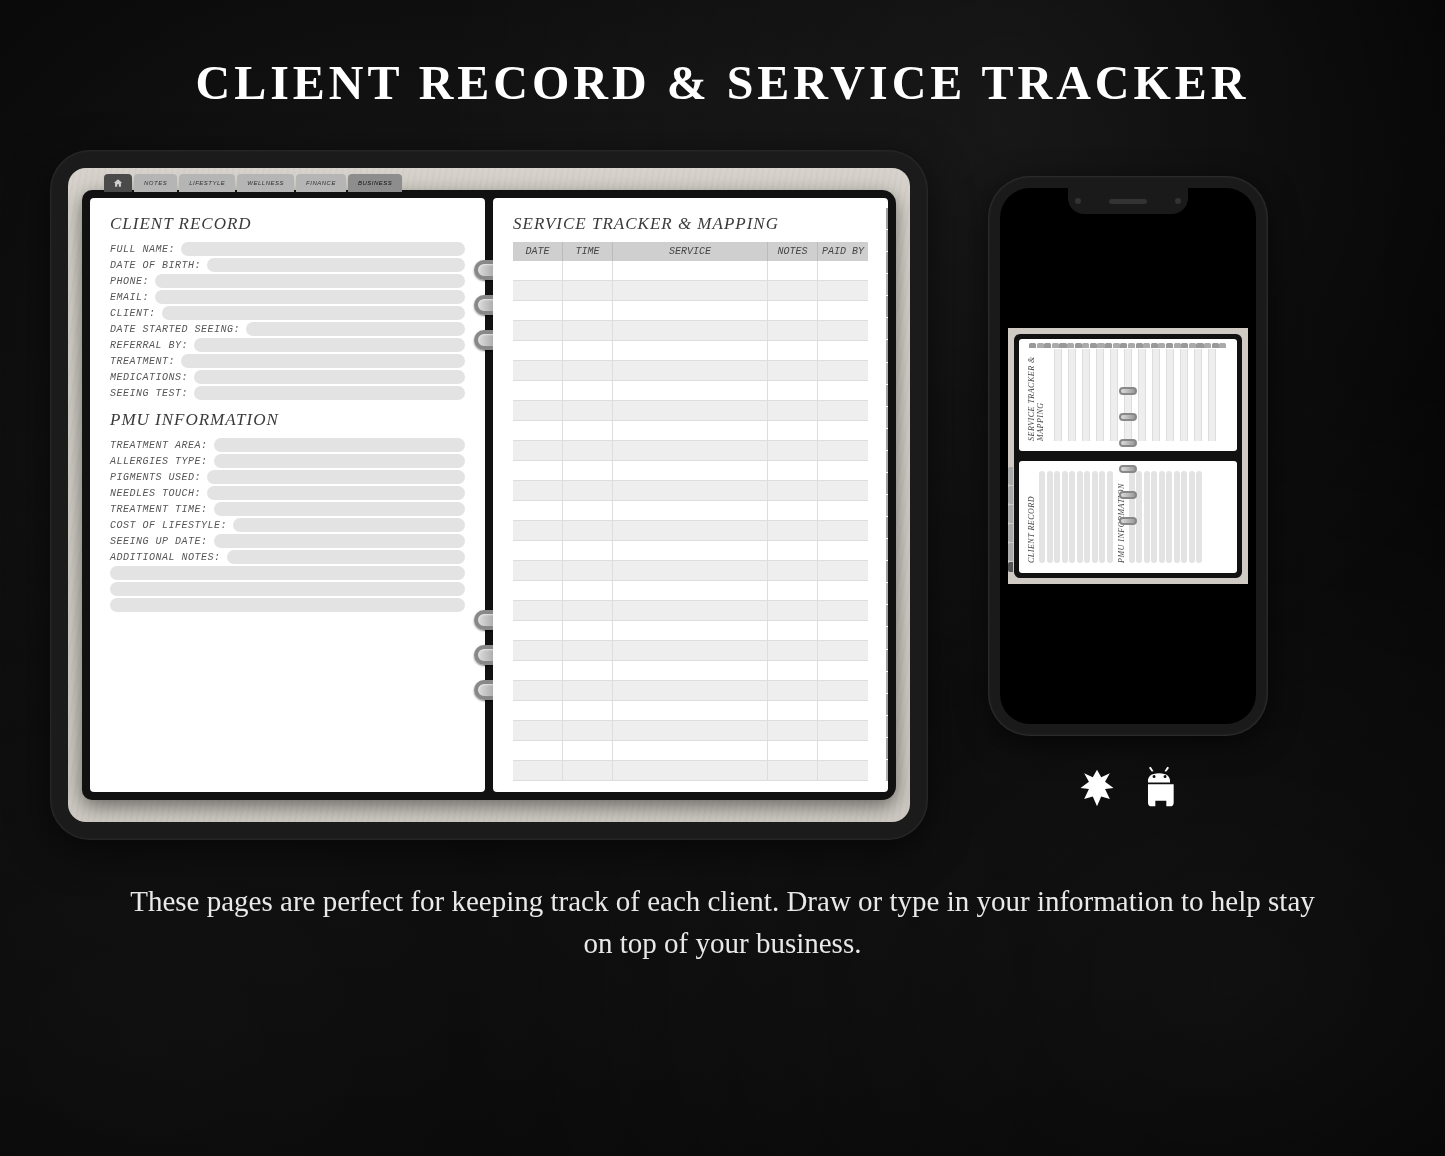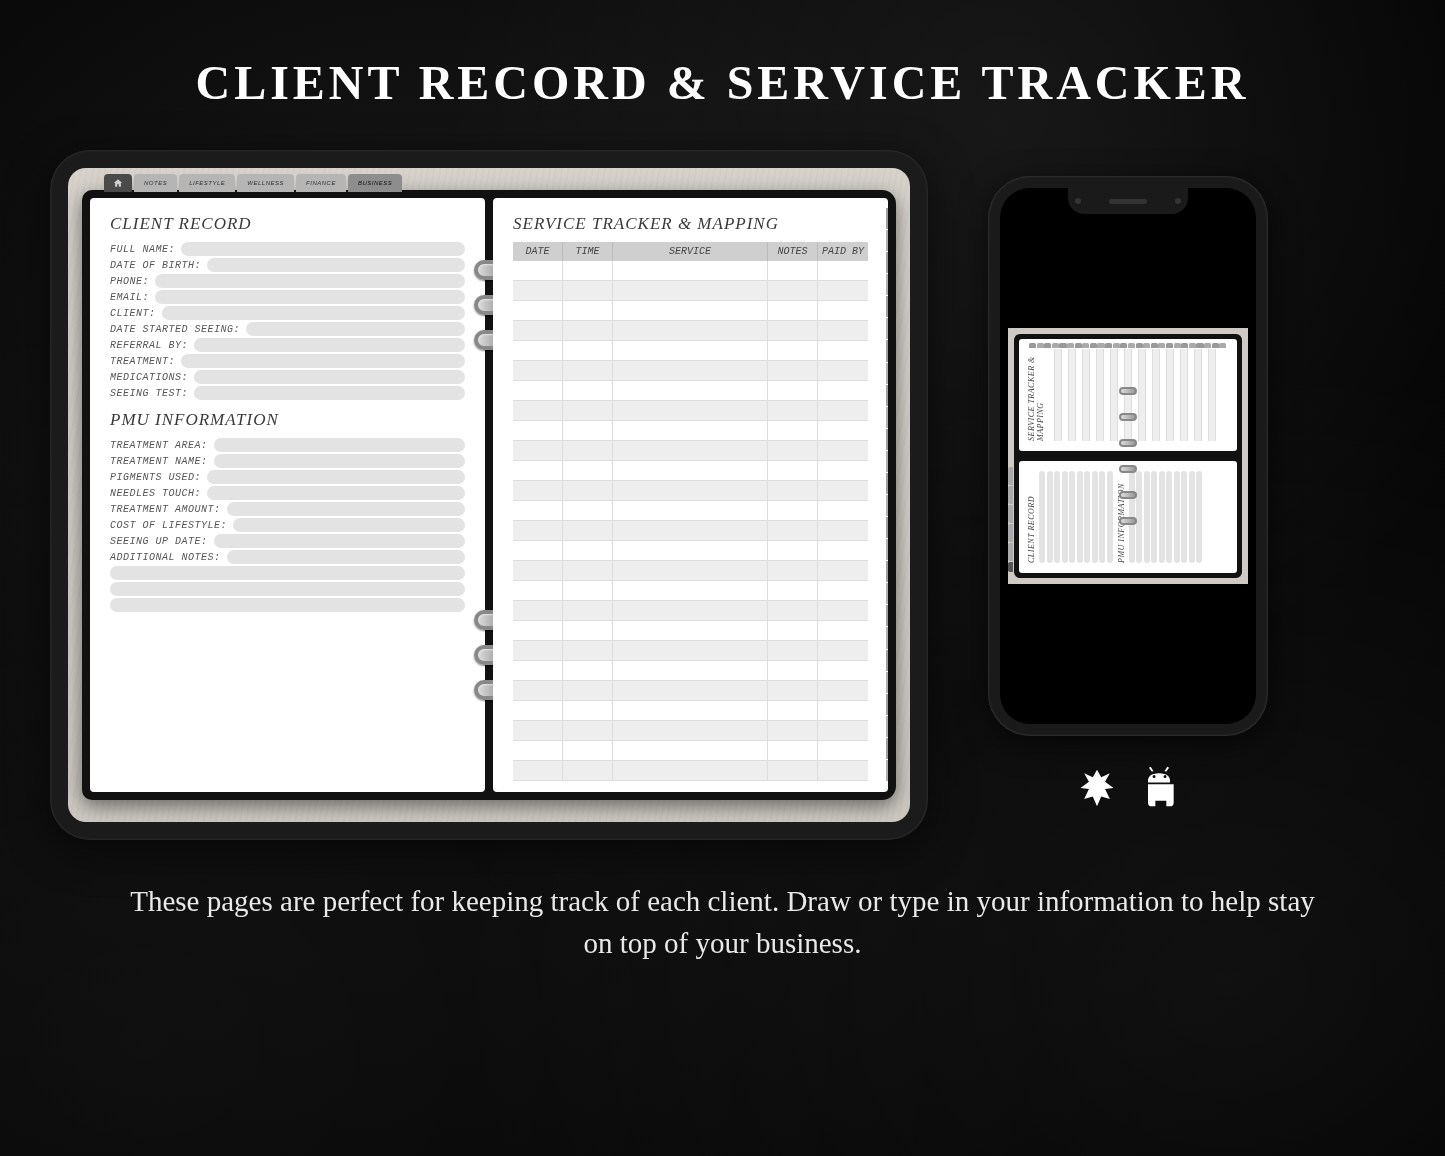--- a/index.html
+++ b/index.html
@@ -351,33 +351,33 @@
                 <div class="field-input"></div>
               </div>
             </div>
           <div class="section-title" style="margin-top:10px;">PMU INFORMATION</div>
           <div id="fields2">
               <div class="field-row">
                 <div class="field-label">TREATMENT AREA:</div>
                 <div class="field-input"></div>
               </div>
               <div class="field-row">
-                <div class="field-label">TREATMENT NAME:</div>
+                <div class="field-label">ALLERGIES TYPE:</div>
                 <div class="field-input"></div>
               </div>
               <div class="field-row">
                 <div class="field-label">PIGMENTS USED:</div>
                 <div class="field-input"></div>
               </div>
               <div class="field-row">
                 <div class="field-label">NEEDLES TOUCH:</div>
                 <div class="field-input"></div>
               </div>
               <div class="field-row">
-                <div class="field-label">TREATMENT AMOUNT:</div>
+                <div class="field-label">TREATMENT TIME:</div>
                 <div class="field-input"></div>
               </div>
               <div class="field-row">
                 <div class="field-label">COST OF LIFESTYLE:</div>
                 <div class="field-input"></div>
               </div>
               <div class="field-row">
                 <div class="field-label">SEEING UP DATE:</div>
                 <div class="field-input"></div>
               </div>

